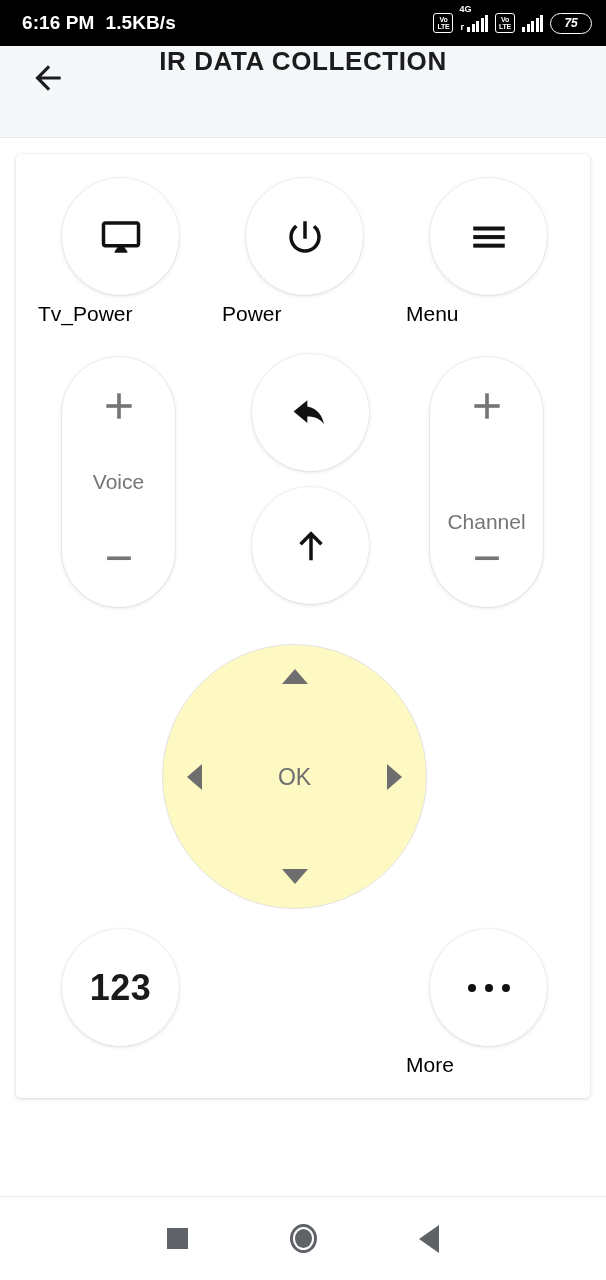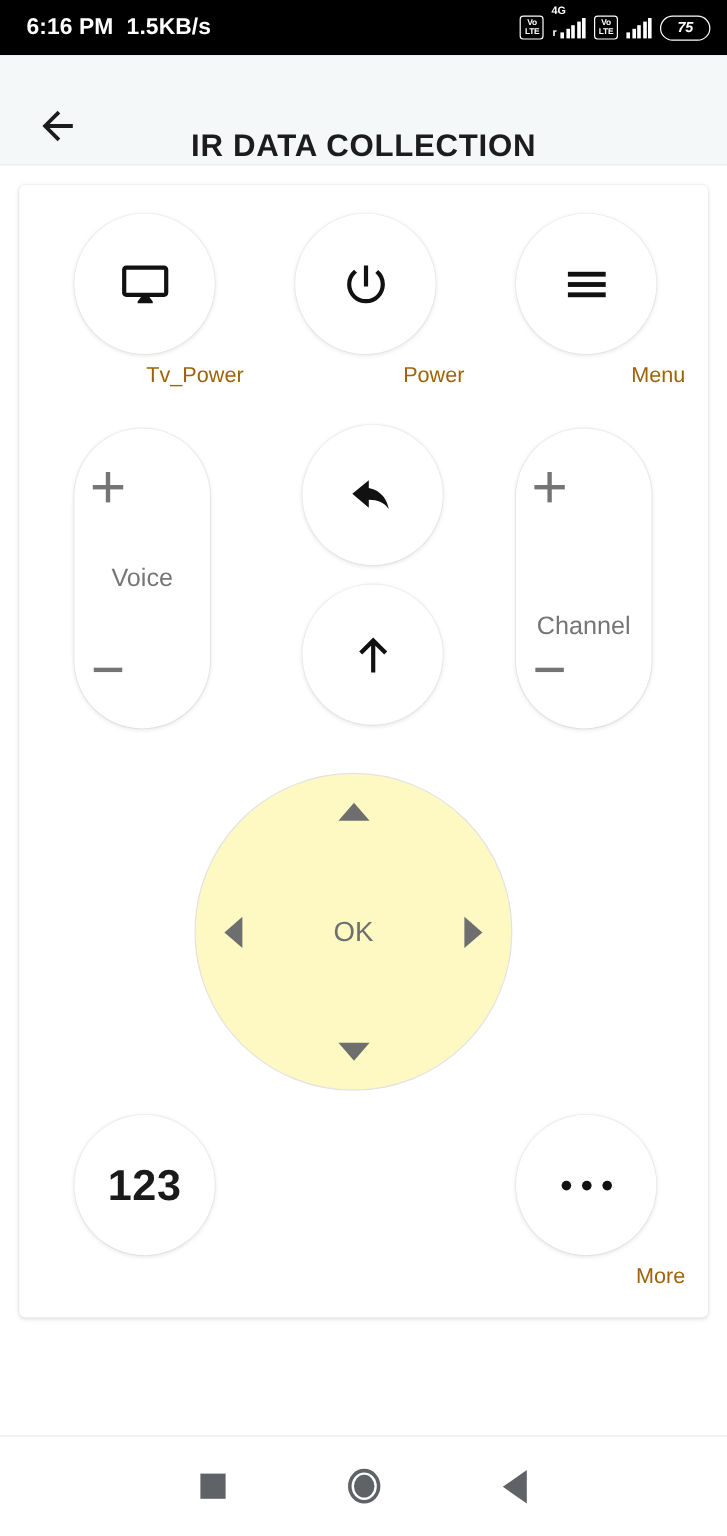--- a/index.html
+++ b/index.html
@@ -109,21 +109,21 @@
     font-weight: bold;
     letter-spacing: -0.2px;
     font-style: italic;
   }
 
   
   .app-bar {
     height: 92px;
     background: #f5f8f9;
     display: flex;
-    align-items: flex-end;
+    align-items: flex-start;
     flex: 0 0 auto;
     border-bottom: 1px solid #e6eaec;
     position: relative;
   }
   .back-arrow {
     width: 64px;
     height: 64px;
     margin-left: 16px;
     display: flex;
     align-items: center;
@@ -163,23 +163,23 @@
     background: #ffffff;
     box-shadow: 0 1px 4px rgba(0,0,0,0.13), 0 0 0 0.7px rgba(0,0,0,0.045);
     display: flex;
     align-items: center;
     justify-content: center;
     cursor: pointer;
     position: absolute;
   }
   .lbl {
     position: absolute;
-    text-align: right;
-    font-size: 18px;
-    color: #a16207;
+    text-align: left;
+    font-size: 21px;
+    color: #000000;
     white-space: nowrap;
   }
 
   
   .c-tvpower { left: 46px;  top: 24px;  width: 117px; height: 117px; }
   .c-power   { left: 230px; top: 24px;  width: 117px; height: 117px; }
   .c-menu    { left: 414px; top: 24px;  width: 117px; height: 117px; }
   .l-tvpower { left: 22px;  top: 148px; width: 165px; }
   .l-power   { left: 206px; top: 148px; width: 165px; }
   .l-menu    { left: 390px; top: 148px; width: 165px; }
@@ -187,20 +187,21 @@
   
   .pill {
     position: absolute;
     width: 113px;
     height: 250px;
     border-radius: 57px;
     background: #ffffff;
     box-shadow: 0 1px 4px rgba(0,0,0,0.12), 0 0 0 0.8px rgba(0,0,0,0.055);
     display: flex;
     flex-direction: column;
+    align-items: center;
     justify-content: space-between;
     padding: 26px 0 26px 0;
   }
   .pill .plus, .pill .minus {
     cursor: pointer;
     display: flex; align-items: center; justify-content: center;
     width: 56px; height: 46px;
   }
   .pill .pill-label {
     font-size: 21px;

